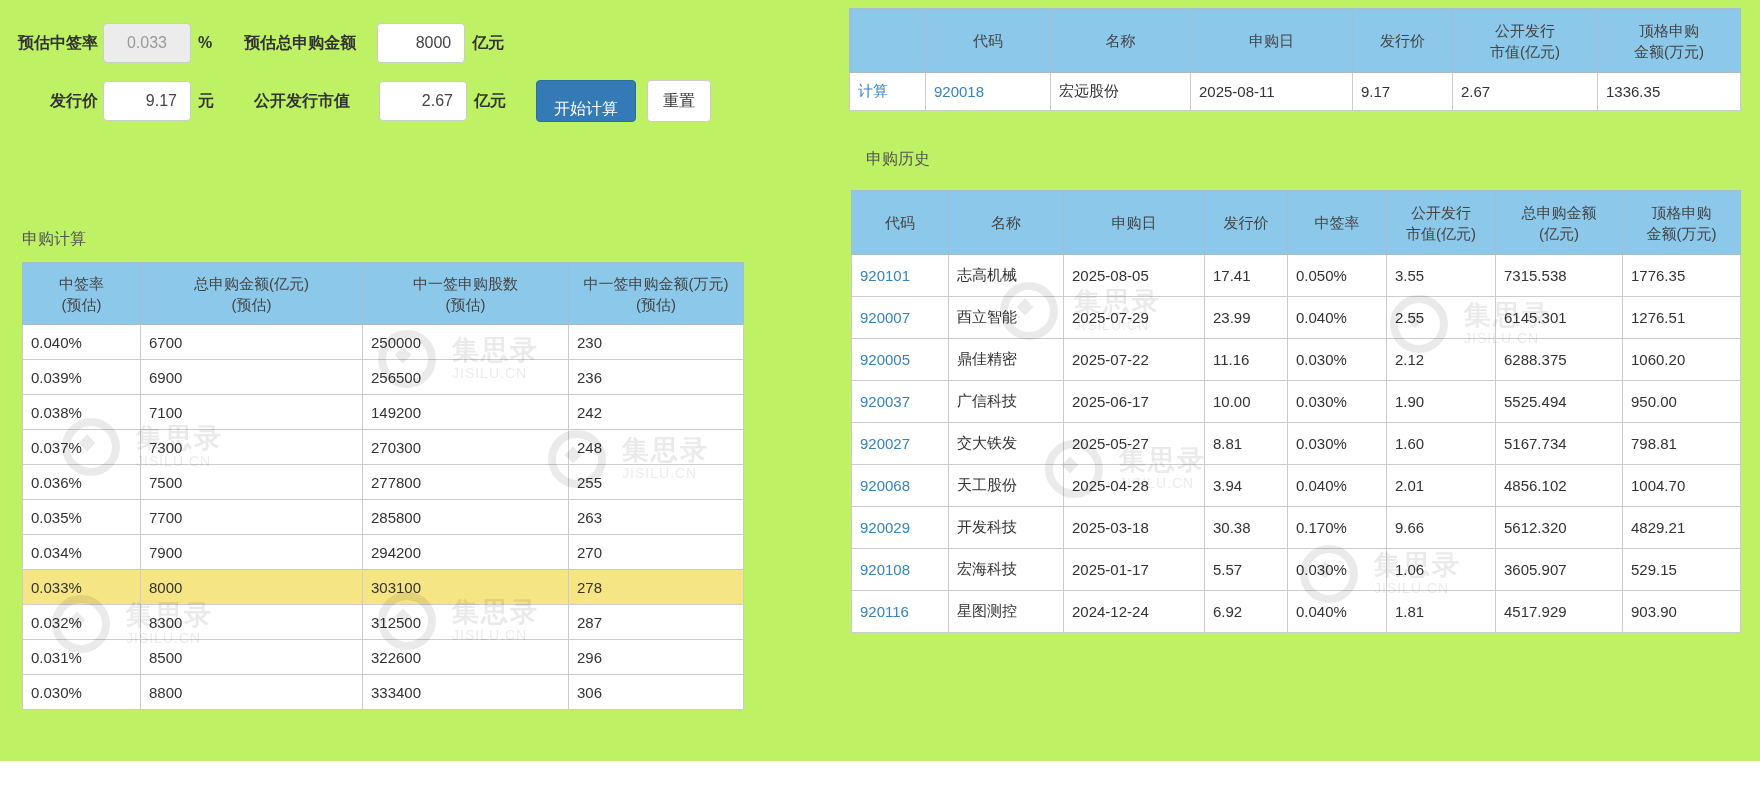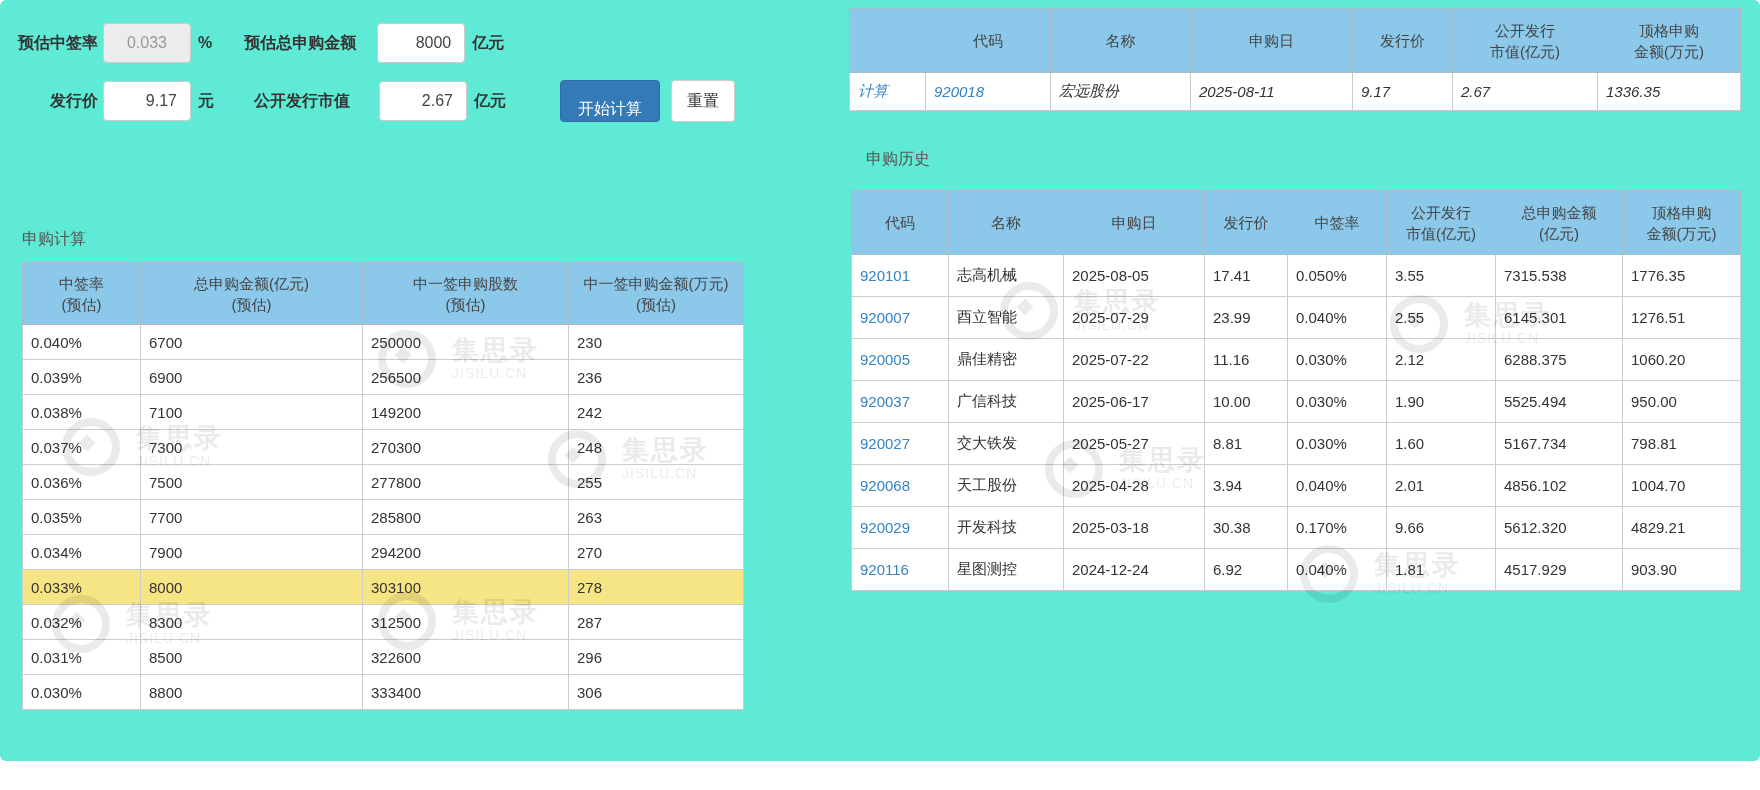--- a/index.html
+++ b/index.html
@@ -1,46 +1,46 @@
 <!DOCTYPE html>
 <html><head>
 <meta charset="utf-8">
 <style>
   html,body{margin:0;padding:0;background:#fff;}
-  .page{position:relative;width:1760px;height:761px;overflow:hidden;background:#5eead4;
-        font-family:"Liberation Sans","DejaVu Sans",sans-serif;color:#333;border-radius:6px;}
+  .page{position:relative;width:1760px;height:761px;overflow:hidden;background:#bef264;
+        font-family:"Liberation Sans","DejaVu Sans",sans-serif;color:#333;}
 
   
   .form-row{position:absolute;left:14px;display:flex;align-items:center;height:42px;white-space:nowrap;}
   .row1{top:22px;} .row2{top:80px;}
   .lbl{font-size:16px;font-weight:bold;color:#333;}
   .lbl-a{width:84px;text-align:right;margin-right:5px;}
   .lbl-b{width:132px;text-align:center;margin-left:22px;margin-right:11px;}
   .inp{box-sizing:border-box;width:88px;height:40px;border:1px solid #ccc;border-radius:4px;
        font-size:16px;color:#444;text-align:right;padding:0 13px 0 4px;background:#fff;
        font-family:"Liberation Sans","DejaVu Sans",sans-serif;}
   .inp:disabled{background:#ececec;color:#999;text-align:center;padding:0 4px;}
   .suffix{font-size:16px;font-weight:bold;margin-left:7px;}
   .btn{height:42px;border-radius:4px;font-size:16px;cursor:pointer;
        font-family:"Liberation Sans","DejaVu Sans",sans-serif;}
-  .btn-calc{margin-left:54px;padding:18px 17px;background:#337ab7;border:1px solid #2e6da4;color:#fff;}
+  .btn-calc{margin-left:30px;padding:18px 17px;background:#337ab7;border:1px solid #2e6da4;color:#fff;}
   .btn-reset{margin-left:11px;padding:0 15px;background:#fff;border:1px solid #ccc;color:#333;}
 
   
   .section-title{position:absolute;font-size:16px;color:#555;}
 
   
   .tbl{border-collapse:collapse;table-layout:fixed;position:absolute;background:#fff;}
   .tbl th{background:#8cc8e9;color:#444;font-weight:normal;font-size:15px;text-align:center;
           border:1px solid #a9bcc7;line-height:21px;padding:0 4px;}
   .tbl td{border:1px solid #ccc;font-size:15px;color:#333;padding:0 8px;text-align:left;
           background:#fff;overflow:hidden;white-space:nowrap;}
   .tbl thead tr{height:64px;}
   .calc-table thead tr{height:62px;}
-  .top-table tbody tr{height:38px;font-style:italic;}
+  .top-table tbody tr{height:38px;}
   .calc-table tbody tr{height:35px;}
   .history-table tbody tr{height:42px;}
   .tbl tr.highlight td{background:#f6e584;}
   a.cell-link{color:#3584c4;text-decoration:none;}
 
   
   .wm{position:absolute;display:flex;align-items:center;gap:16px;opacity:.08;z-index:40;
       pointer-events:none;color:#000;}
   .wm-logo{width:42px;height:42px;border:8px solid #000;border-radius:50%;position:relative;flex:none;}
   .wm-logo::after{content:"";position:absolute;left:11px;top:11px;width:12px;height:12px;
@@ -283,20 +283,30 @@
           <td><a href="#" class="cell-link">920029</a></td>
           <td>开发科技</td>
           <td>2025-03-18</td>
           <td>30.38</td>
           <td>0.170%</td>
           <td>9.66</td>
           <td>5612.320</td>
           <td>4829.21</td>
         </tr>
         <tr>
+          <td><a href="#" class="cell-link">920108</a></td>
+          <td>宏海科技</td>
+          <td>2025-01-17</td>
+          <td>5.57</td>
+          <td>0.030%</td>
+          <td>1.06</td>
+          <td>3605.907</td>
+          <td>529.15</td>
+        </tr>
+        <tr>
           <td><a href="#" class="cell-link">920116</a></td>
           <td>星图测控</td>
           <td>2024-12-24</td>
           <td>6.92</td>
           <td>0.040%</td>
           <td>1.81</td>
           <td>4517.929</td>
           <td>903.90</td>
         </tr>
       </tbody>

